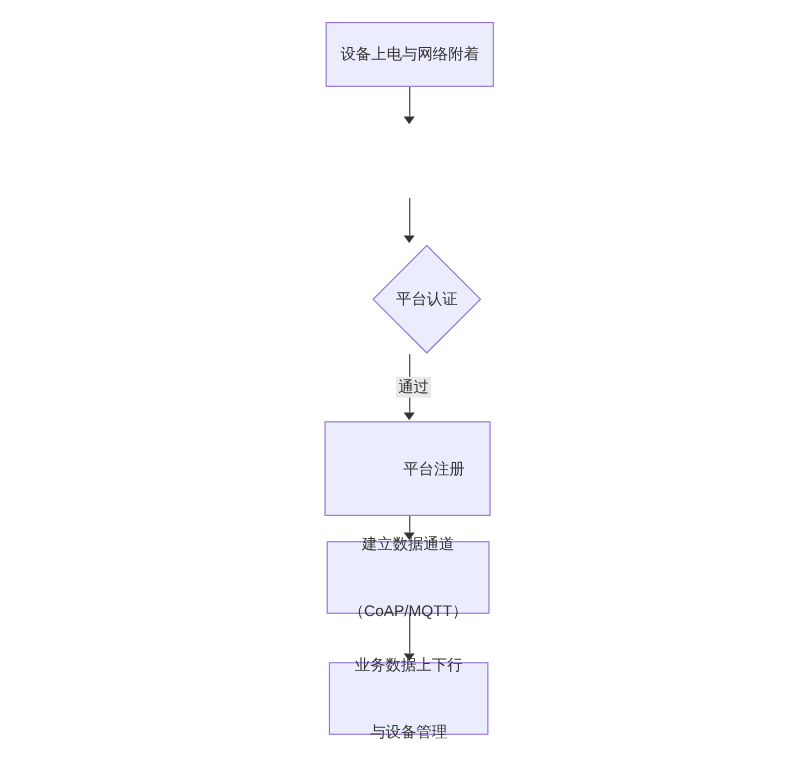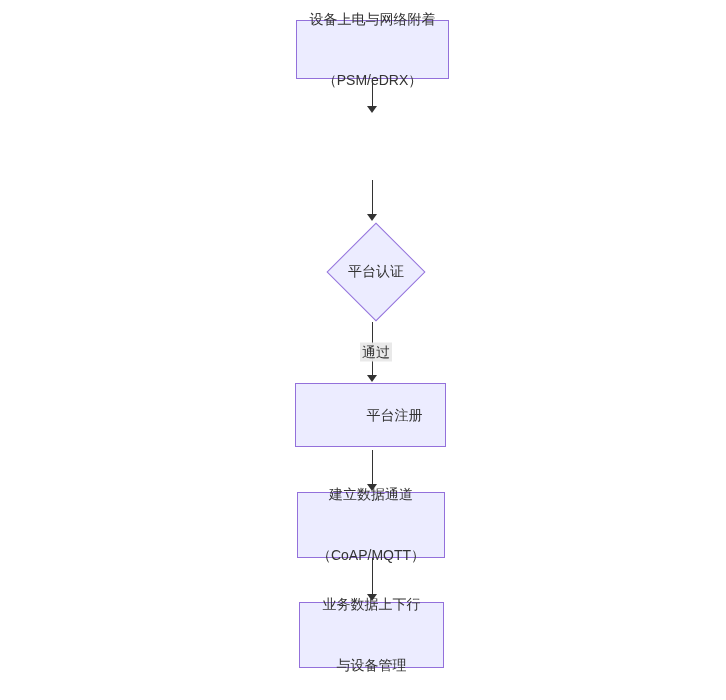--- a/index.html
+++ b/index.html
@@ -112,30 +112,29 @@
 
   <div class="edge" style="left:367px; top:558px; height:43px;">
     <div class="edge-line"></div>
     <div class="edge-arrowhead"></div>
   </div>
 
   <div class="edge-label">通过</div>
 
   <div class="node" style="left:296px; top:20px; width:153px; height:59px;">
     <div class="node-line">设备上电与网络附着</div>
-    <div class="node-line">（PSM/eDRX）</div>
   </div>
 
 
-  <div class="diamond-wrap" style="left:326px; top:222px; width:100px; height:100px;">
+  <div class="diamond-wrap" style="left:338px; top:222px; width:100px; height:100px;">
     <div class="diamond-shape"></div>
     <div class="diamond-text">平台认证</div>
   </div>
 
-  <div class="node" style="left:295px; top:383px; width:151px; height:64px;padding-left:48px;">
+  <div class="node" style="left:295px; top:383px; width:151px; height:86px;padding-left:48px;">
     <div class="node-line">平台注册</div>
   </div>
 
   <div class="node" style="left:299px; top:602px; width:145px; height:66px;">
     <div class="node-line">业务数据上下行</div>
     <div class="node-line">与设备管理</div>
   </div>
 
   <div class="node" style="left:297px; top:492px; width:148px; height:66px;">
     <div class="node-line">建立数据通道</div>

